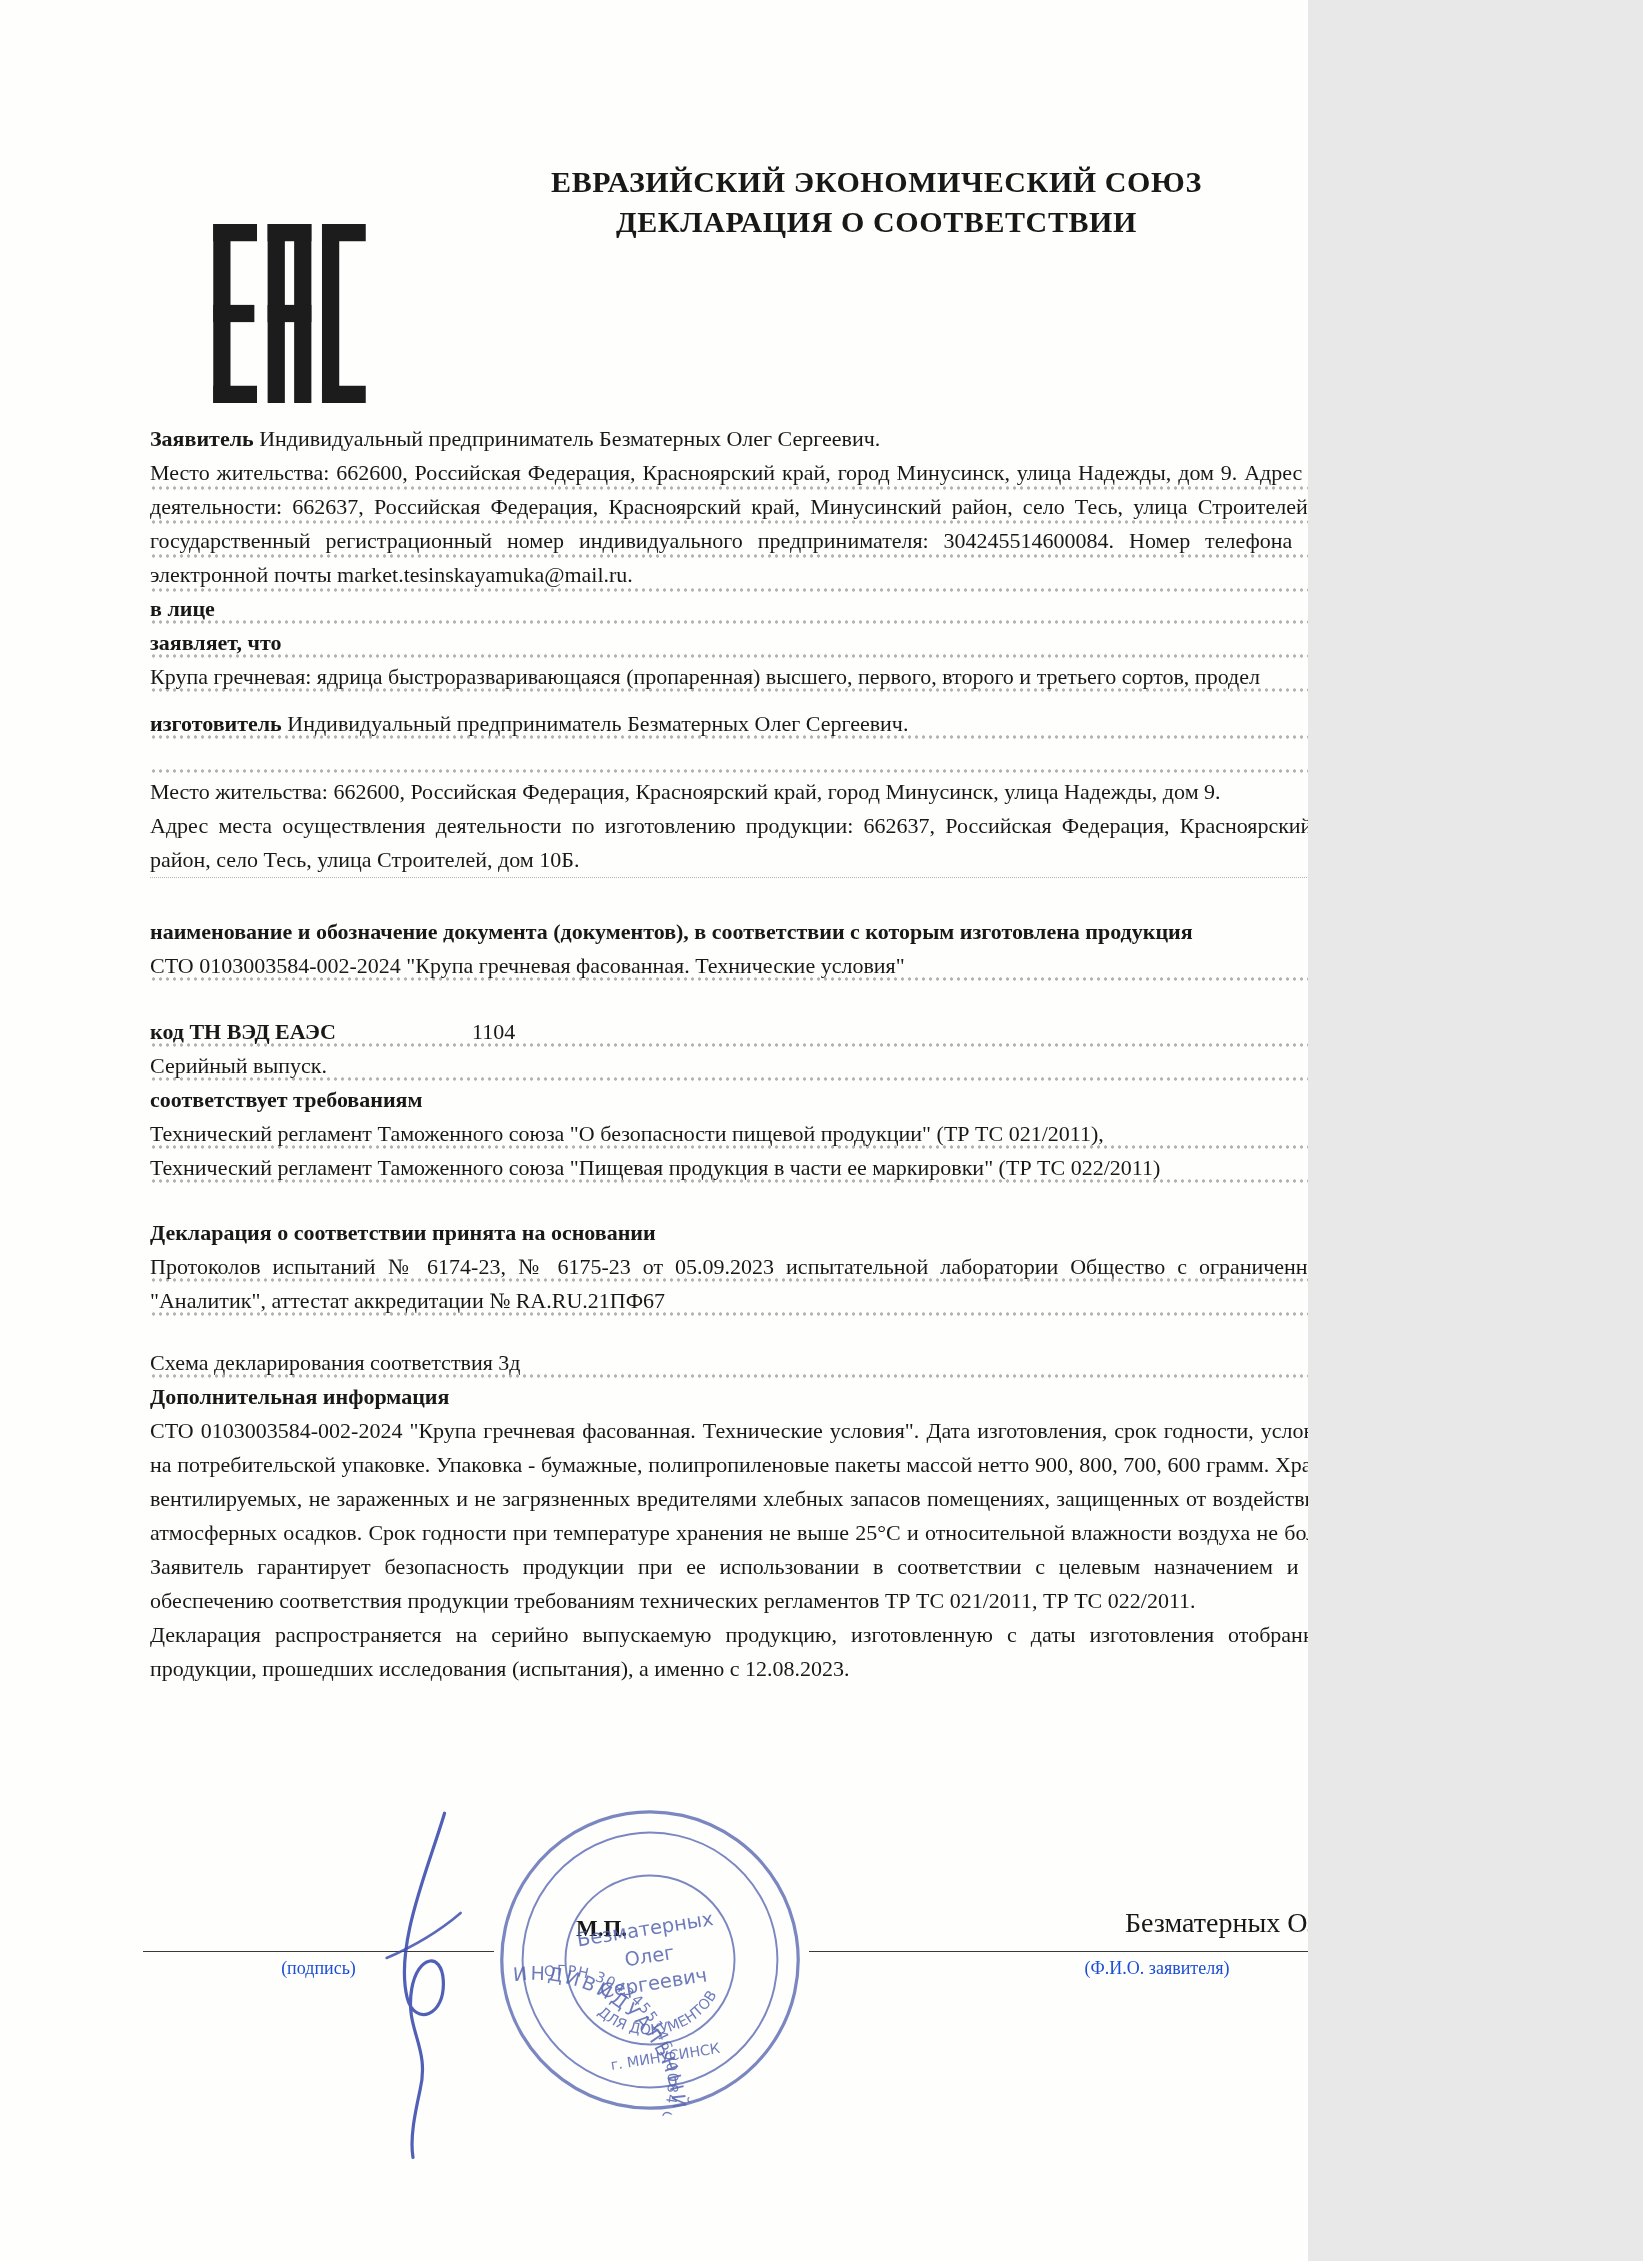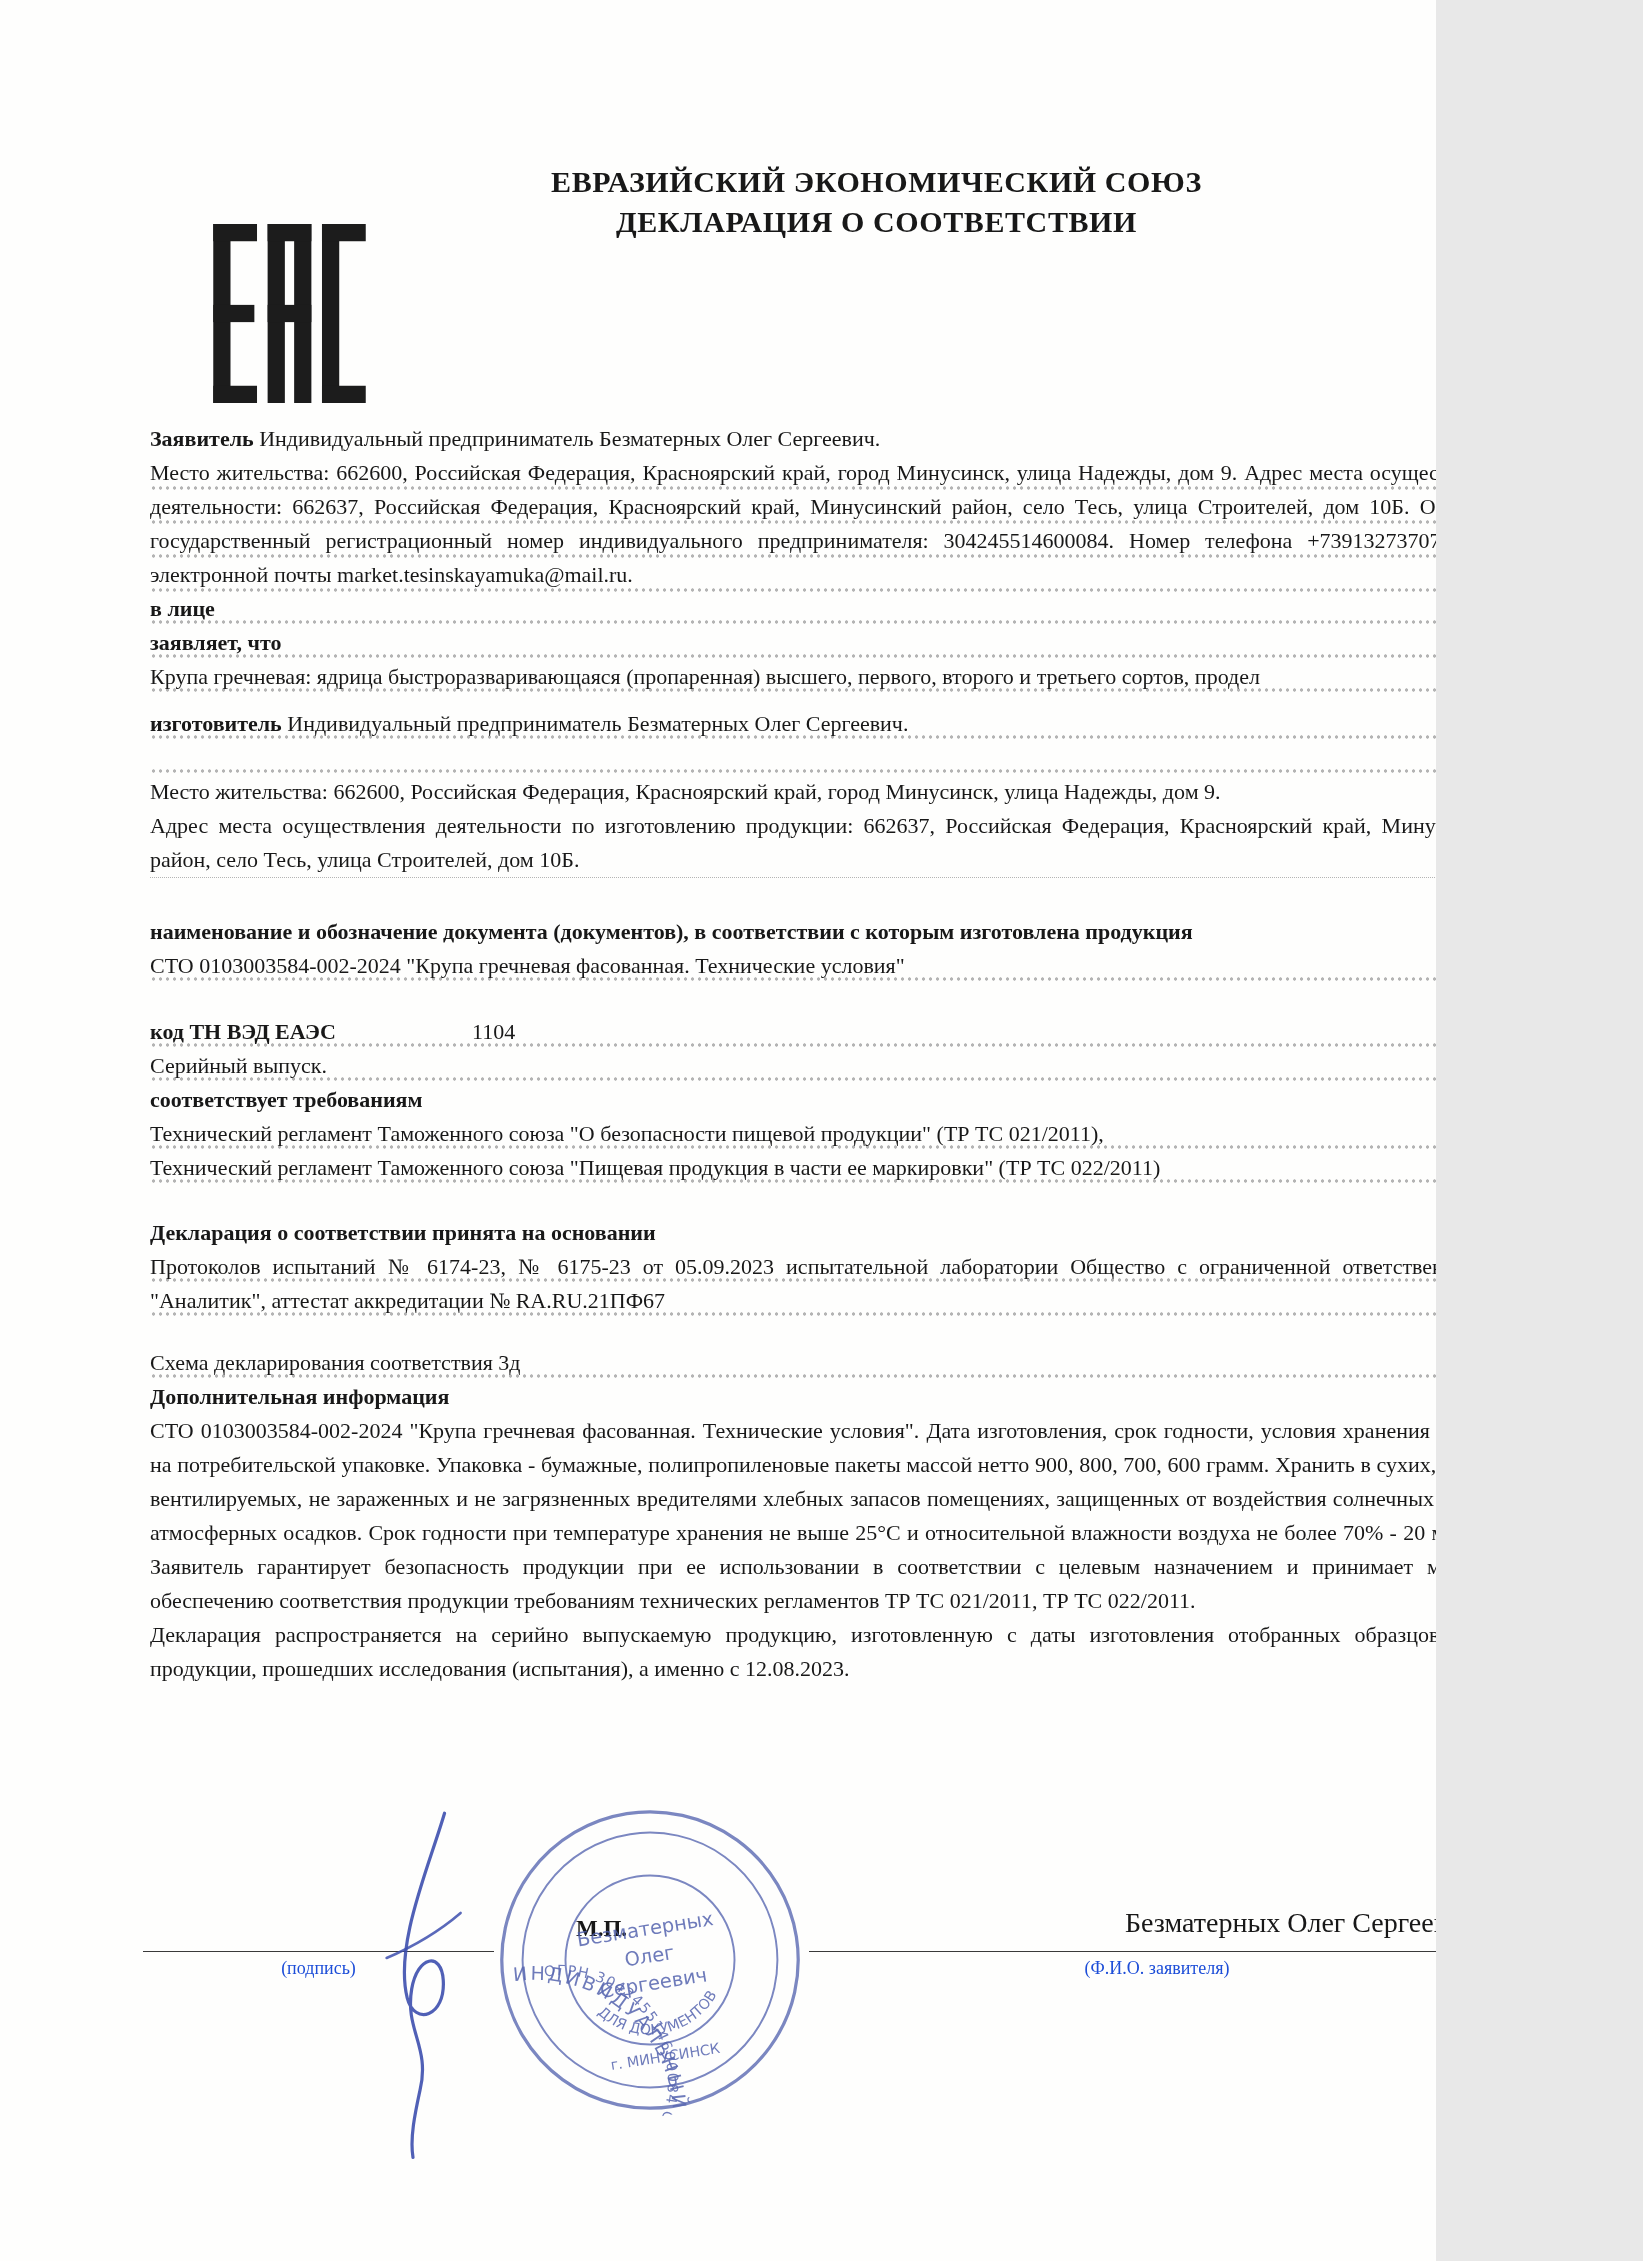--- a/index.html
+++ b/index.html
@@ -1,17 +1,17 @@
 <!DOCTYPE html>
 <html style="font-size:10.3px"><head>
 <meta charset="utf-8">
 <style>
   html,body{margin:0;padding:0;background:#e8e8e8;}
   .page{
-    position:relative;width:1436px;height:2261px;background:#fefefdff;
+    position:relative;width:1308px;height:2261px;background:#fefefdff;
     font-family:"Liberation Serif", serif;color:#181818;overflow:hidden;
   }
   
   .eac-logo{position:absolute;left:213px;top:224px;width:153px;height:179px;}
   
   .titles{
     position:absolute;left:348px;top:162px;width:1057px;text-align:center;
     font-weight:bold;font-size:30px;line-height:40px;letter-spacing:0.6px;
   }
   

